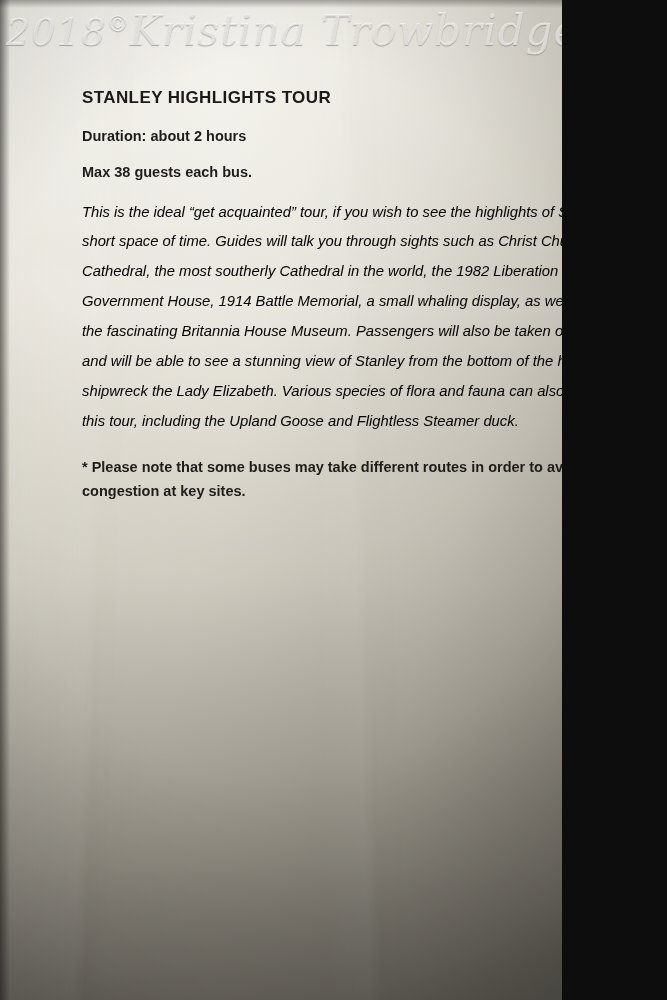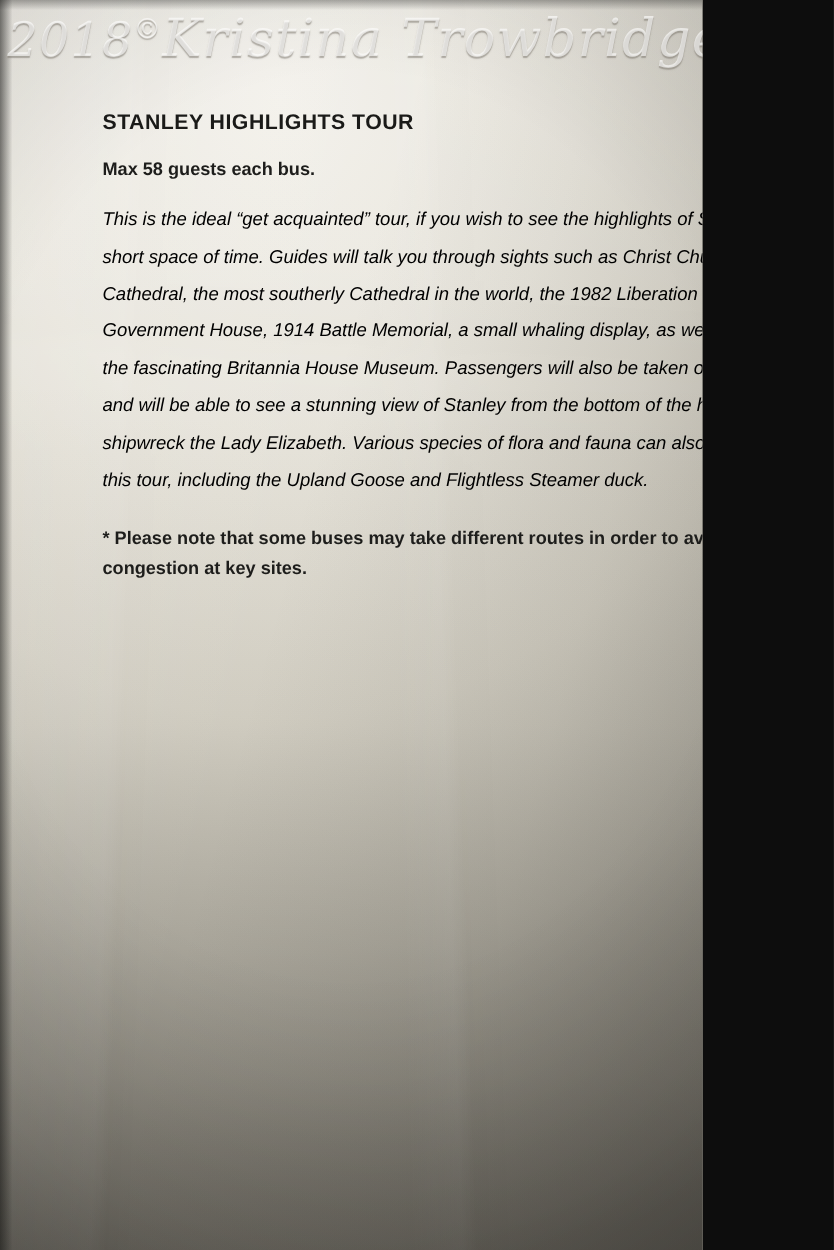--- a/index.html
+++ b/index.html
@@ -150,17 +150,18 @@
   <div class="paper-vignette"></div>
   <div class="edge-dark-left"></div>
   <div class="edge-dark-top"></div>
 
   <div class="watermark">
     <span class="wm-year">2018</span><span class="wm-c">©</span><span class="wm-name">Kristina Trowbridge</span>
   </div>
 
   <div class="doc">
     <h1 class="doc-title">STANLEY HIGHLIGHTS TOUR</h1>
-    <p class="doc-line-bold">Max 58 guests each bus.</p>
+    <p class="doc-line-bold">Duration: about 2 hours</p>
+    <p class="doc-line-bold">Max 38 guests each bus.</p>
     <p class="doc-body blur-soft">This is the ideal “get acquainted” tour, if you wish to see the highlights of Stanley in a short space of time. Guides will talk you through sights such as Christ Church Cathedral, the most southerly Cathedral in the world, the 1982 Liberation Monument, Government House, 1914 Battle Memorial, a small whaling display, as well as a visit to the fascinating Britannia House Museum. Passengers will also be taken out of the town and will be able to see a stunning view of Stanley from the bottom of the harbor and the shipwreck the Lady Elizabeth. Various species of flora and fauna can also be seen on this tour, including the Upland Goose and Flightless Steamer duck.</p>
     <p class="doc-note">* Please note that some buses may take different routes in order to avoid congestion at key sites.</p>
   </div>
 </div>
 
 </body></html>

